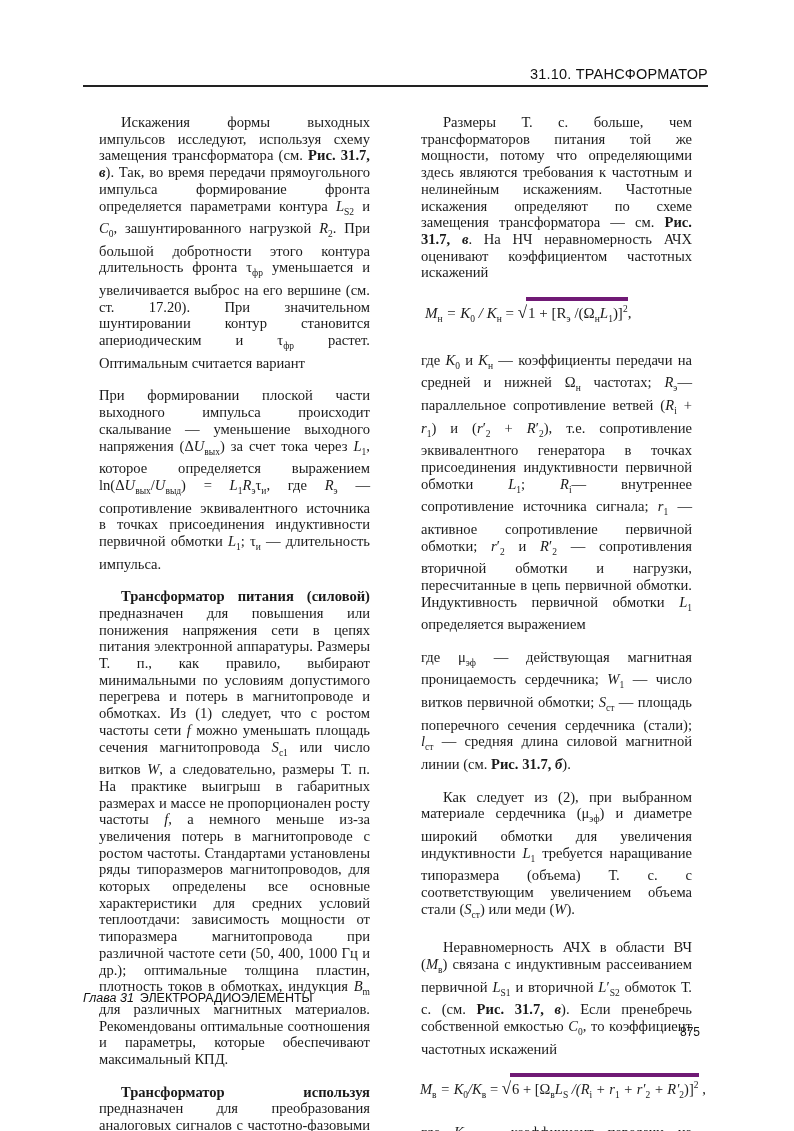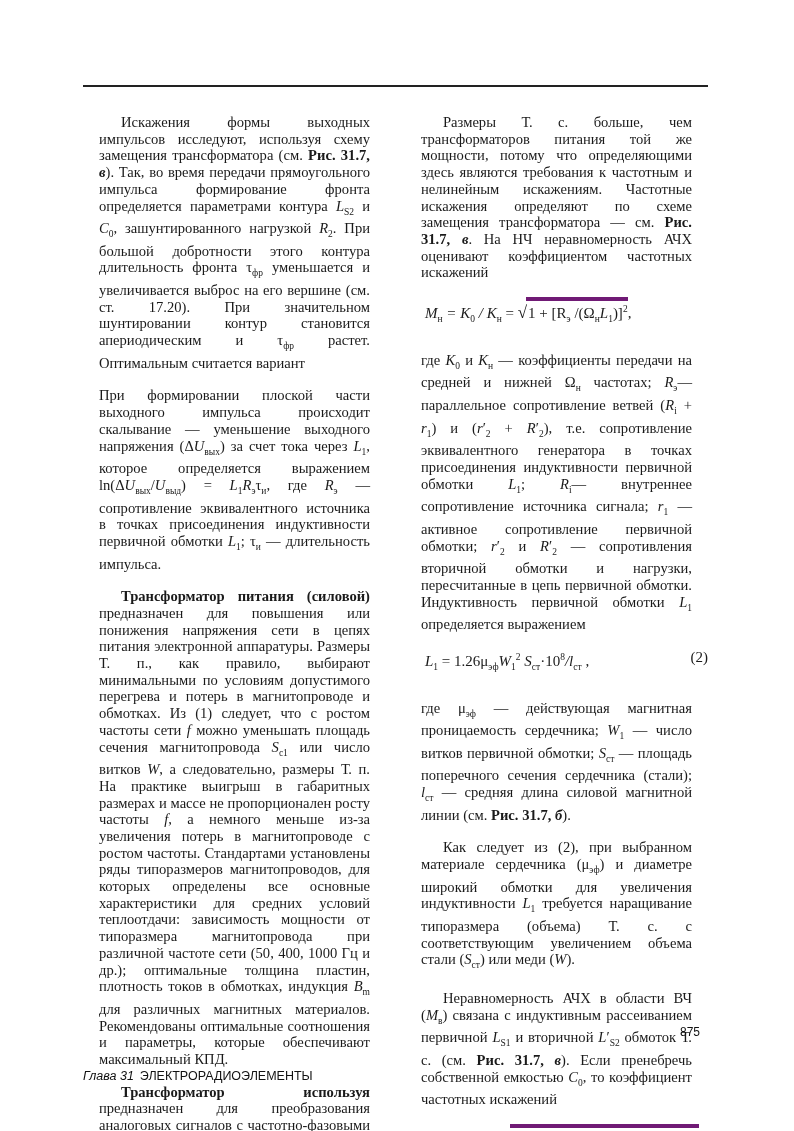--- a/index.html
+++ b/index.html
@@ -27,34 +27,35 @@
     white-space: nowrap;
   }
   .f1 { margin: 10px 0 26px 20px; }
   .f2 { margin: 8px 0 24px 20px; }
   .f3 { margin: 14px 0 24px 20px; display: flex; justify-content: space-between; }
   .f4 { margin: 12px 0 20px 15px; font-size: 14.5px; }
   .sqrt { display: inline-block; border-top: 4px solid #701a75; padding-left: 2px; margin-left: -1px; }
   .rad { font-size: 17px; }
   sub, sup { font-size: 9.5px; }
   .foot-chapter {
-    position: absolute; left: 83px; top: 1069px;
+    position: absolute; left: 83px; top: 991px;
     font-family: "Liberation Sans", sans-serif; font-size: 12.5px; color: #111;
   }
   .foot-chapter .ch { font-style: italic; margin-right: 6px; }
   .page-number {
     position: absolute; left: 670px; top: 1025px; width: 40px; text-align: center;
     font-family: "Liberation Sans", sans-serif; font-size: 12px; color: #111;
   }
 </style>
 </head>
 <body>
 
 <div class="page">
 
+  <div class="running-head">31.10. ТРАНСФОРМАТОР</div>
   <div class="head-rule"></div>
 
   <div class="col left">
     <p class="ind"><span>Искажения формы выходных импульсов исследуют, используя схему замещения трансформатора (см. </span><b><span>Рис. 31.7, </span><i>в</i></b><span>). Так, во время передачи прямоугольного импульса формирование фронта определяется параметрами контура </span><i>L</i><sub>S2</sub><span> и </span><i>C</i><sub>0</sub><span>, зашунтированного нагрузкой </span><i>R</i><sub>2</sub><span>. При большой добротности этого контура длительность фронта </span>τ<sub>фр</sub><span> уменьшается и увеличивается выброс на его вершине (см. ст. 17.20). При значительном шунтировании контур становится апериодическим и </span>τ<sub>фр</sub><span> растет. Оптимальным считается вариант</span></p>
 
 
     <p><span>При формировании плоской части выходного импульса происходит скалывание — уменьшение выходного напряжения (Δ</span><i>U</i><sub>вых</sub><span>) за счет тока через </span><i>L</i><sub>1</sub><span>, которое определяется выражением ln(Δ</span><i>U</i><sub>вых</sub><span>/</span><i>U</i><sub>выд</sub><span>) = </span><i>L</i><sub>1</sub><i>R</i><sub>э</sub>τ<sub>и</sub><span>, где </span><i>R</i><sub>э</sub><span> — сопротивление эквивалентного источника в точках присоединения индуктивности первичной обмотки </span><i>L</i><sub>1</sub><span>; τ</span><sub>и</sub><span> — длительность импульса.</span></p>
 
     <p class="ind"><b>Трансформатор питания (силовой)</b><span> предназначен для повышения или понижения напряжения сети в цепях питания электронной аппаратуры. Размеры Т. п., как правило, выбирают минимальными по условиям допустимого перегрева и потерь в магнитопроводе и обмотках. Из (1) следует, что с ростом частоты сети </span><i>f</i><span> можно уменьшать площадь сечения магнитопровода </span><i>S</i><sub>с1</sub><span> или число витков </span><i>W</i><span>, а следовательно, размеры Т. п. На практике выигрыш в габаритных размерах и массе не пропорционален росту частоты </span><i>f</i><span>, а немного меньше из-за увеличения потерь в магнитопроводе с ростом частоты. Стандартами установлены ряды типоразмеров магнитопроводов, для которых определены все основные характеристики для средних условий теплоотдачи: зависимость мощности от типоразмера магнитопровода при различной частоте сети (50, 400, 1000 Гц и др.); оптимальные толщина пластин, плотность токов в обмотках, индукция </span><i>B</i><sub>m</sub><span> для различных магнитных материалов. Рекомендованы оптимальные соотношения и параметры, которые обеспечивают максимальный КПД.</span></p>
 
@@ -62,24 +63,20 @@
   </div>
 
   <div class="col right">
 
     <p class="ind"><span>Размеры Т. с. больше, чем трансформаторов питания той же мощности, потому что определяющими здесь являются требования к частотным и нелинейным искажениям. Частотные искажения определяют по схеме замещения трансформатора — см. </span><b><span>Рис. 31.7, </span><i>в</i></b><span>. На НЧ неравномерность АЧХ оценивают коэффициентом частотных искажений</span></p>
 
     <div class="formula f2"><i>M</i><sub>н</sub><i> = K</i><sub>0</sub><i> / K</i><sub>н</sub><span> = </span><span class="rad">√</span><span class="sqrt"><span>1 + [R</span><sub>э</sub><span> /(Ω</span><sub>н</sub><i>L</i><sub>1</sub><span>)]</span><sup>2</sup></span><span>,</span></div>
 
     <p><span>где </span><i>K</i><sub>0</sub><span> и </span><i>K</i><sub>н</sub><span> — коэффициенты передачи на средней и нижней Ω</span><sub>н</sub><span> частотах; </span><i>R</i><sub>э</sub><span>— параллельное сопротивление ветвей (</span><i>R</i><sub>i</sub><span> + </span><i>r</i><sub>1</sub><span>) и (</span><i>r</i>′<sub>2</sub><span> + </span><i>R</i>′<sub>2</sub><span>), т.е. сопротивление эквивалентного генератора в точках присоединения индуктивности первичной обмотки </span><i>L</i><sub>1</sub><span>; </span><i>R</i><sub>i</sub><span>— внутреннее сопротивление источника сигнала; </span><i>r</i><sub>1</sub><span> — активное сопротивление первичной обмотки; </span><i>r</i>′<sub>2</sub><span> и </span><i>R</i>′<sub>2</sub><span> — сопротивления вторичной обмотки и нагрузки, пересчитанные в цепь первичной обмотки. Индуктивность первичной обмотки </span><i>L</i><sub>1</sub><span> определяется выражением</span></p>
 
-    <div class="formula f3">
-        <span><i>L</i><sub>1</sub><span> = 1.26μ</span><sub>эф</sub><i>W</i><sub>1</sub><sup>2</sup><i> S</i><sub>ст</sub><span>·10</span><sup>8</sup><i>/l</i><sub>ст</sub><span> ,</span></span>
-        <span>(2)</span>
-      </div>
 
     <p><span>где μ</span><sub>эф</sub><span> — действующая магнитная проницаемость сердечника; </span><i>W</i><sub>1</sub><span> — число витков первичной обмотки; </span><i>S</i><sub>ст</sub><span> — площадь поперечного сечения сердечника (стали); </span><i>l</i><sub>ст</sub><span> — средняя длина силовой магнитной линии (см. </span><b><span>Рис. 31.7, </span><i>б</i></b><span>).</span></p>
 
     <p class="ind"><span>Как следует из (2), при выбранном материале сердечника (μ</span><sub>эф</sub><span>) и диаметре широкий обмотки для увеличения индуктивности </span><i>L</i><sub>1</sub><span> требуется наращивание типоразмера (объема) Т. с. с соответствующим увеличением объема стали (</span><i>S</i><sub>ст</sub><span>) или меди (</span><i>W</i><span>).</span></p>
 
     <p class="ind"><span>Неравномерность АЧХ в области ВЧ (</span><i>M</i><sub>в</sub><span>) связана с индуктивным рассеиванием первичной </span><i>L</i><sub>S1</sub><span> и вторичной </span><i>L</i>′<sub>S2</sub><span> обмоток Т. с. (см. </span><b><span>Рис. 31.7,</span> <i>в</i></b><span>). Если пренебречь собственной емкостью </span><i>C</i><sub>0</sub><span>, то коэффициент частотных искажений</span></p>
 
     <div class="formula f4"><i>M</i><sub>в</sub><i> = K</i><sub>0</sub><i>/K</i><sub>в</sub><span> = </span><span class="rad">√</span><span class="sqrt"><span>6 + [Ω</span><sub>в</sub><i>L</i><sub>S</sub><i> /(R</i><sub>i</sub><i> + r</i><sub>1</sub><i> + r′</i><sub>2</sub><i> + R′</i><sub>2</sub><span>)]</span><sup>2</sup></span><span> ,</span></div>
 
     <p><span>где </span><i>K</i><sub>в</sub><span> — коэффициент передачи на верхней частоте Ω</span><span>; </span><i>L</i><span> — общая индуктивность рассеяния, приведенная к первичной обмотке, </span>′</p>

